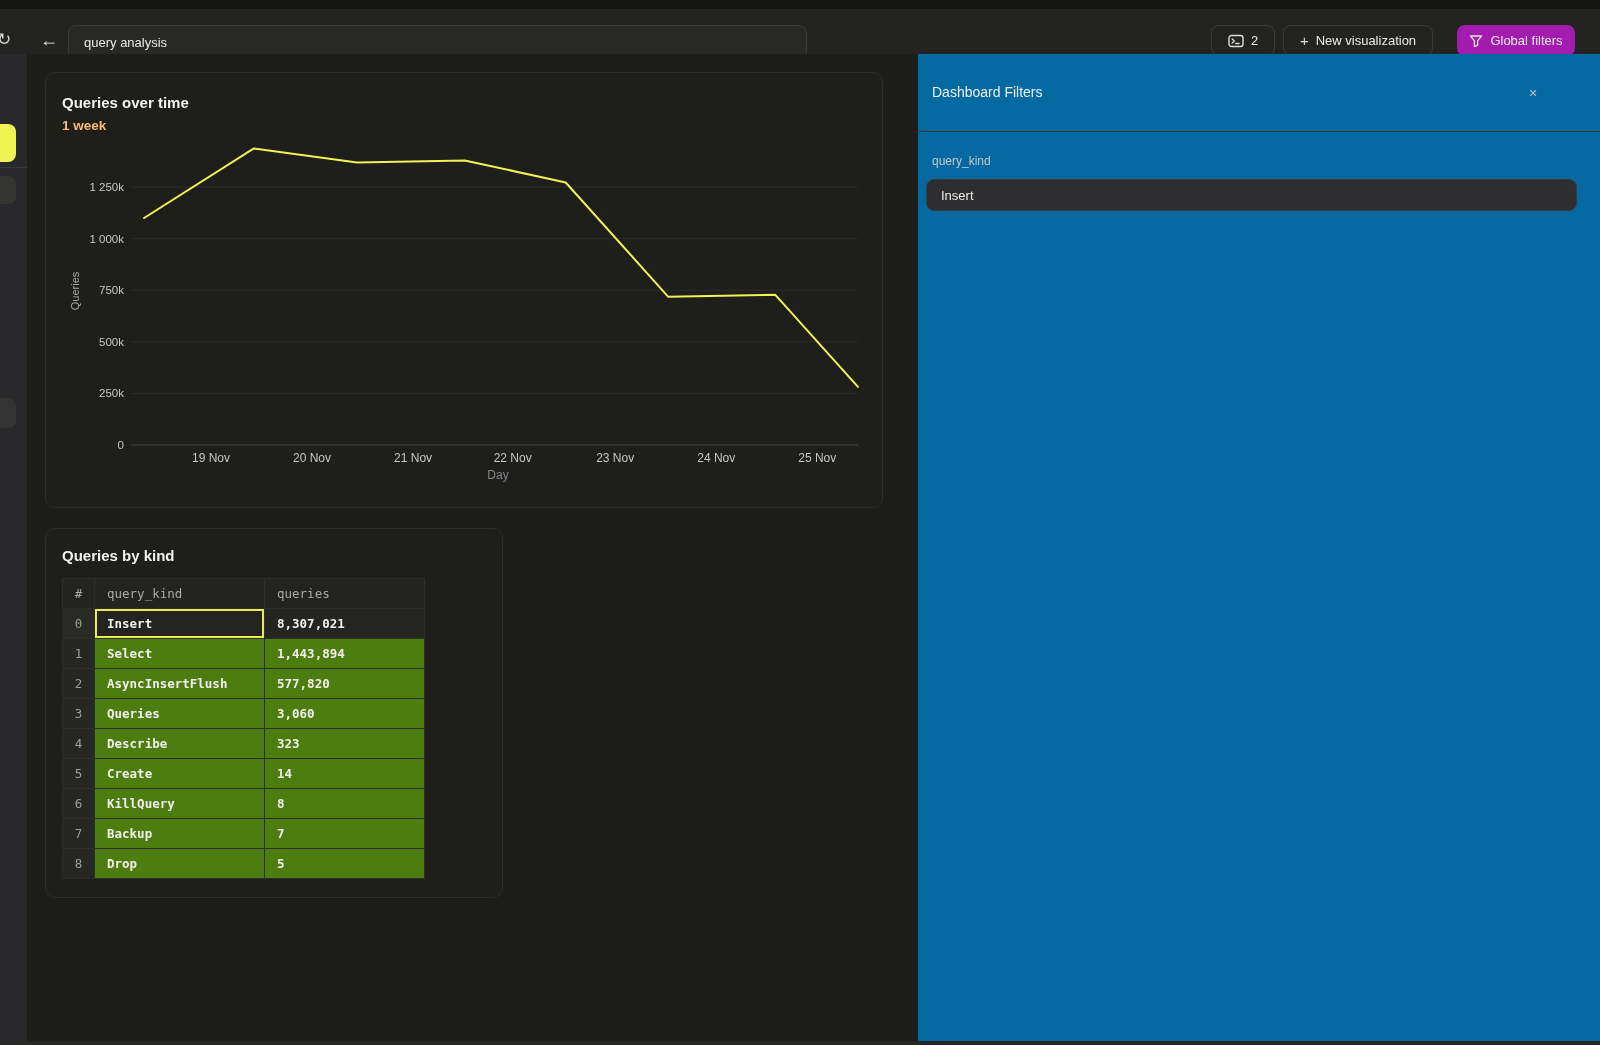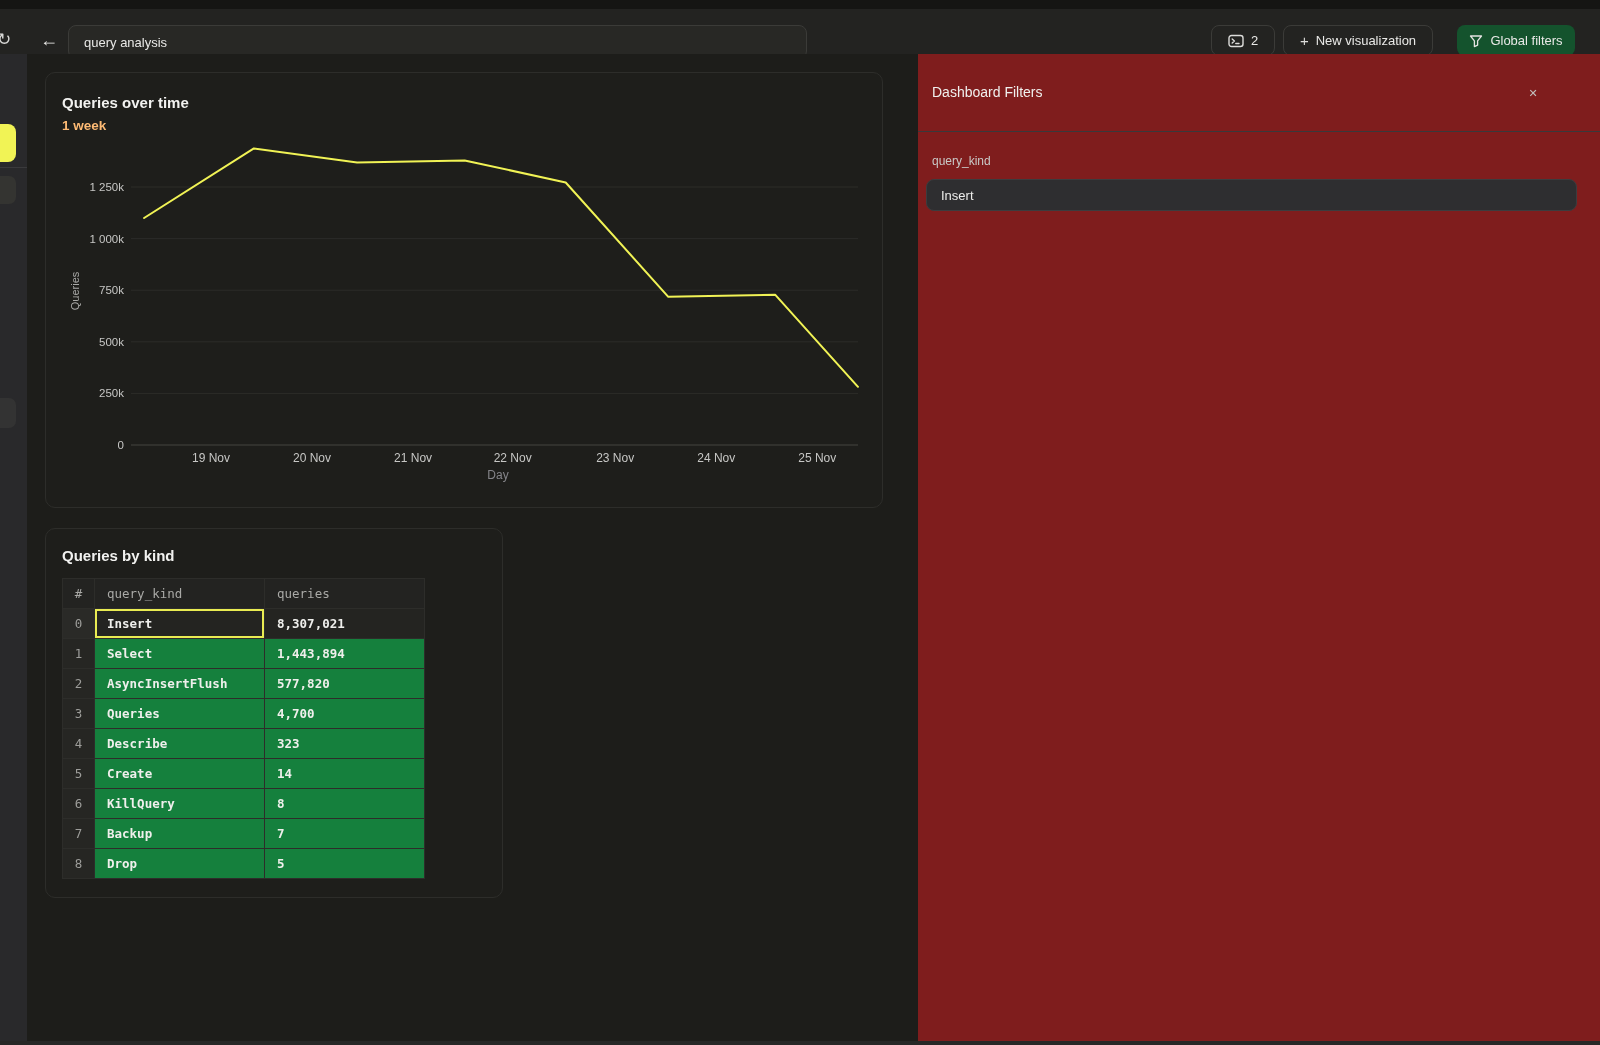--- a/index.html
+++ b/index.html
@@ -15,21 +15,21 @@
               font-size:18px; line-height:24px; text-align:center; cursor:pointer; }
   .search-input { position:absolute; left:68px; top:16px; width:739px; height:31px;
                   background:#282825; border:1px solid #3b3b38; border-radius:8px;
                   color:#e9e9e7; font-size:13px; padding:16px 15px; outline:none;
                   font-family:"Liberation Sans", sans-serif; }
   .tb-btn { position:absolute; top:16px; height:31px; display:flex; align-items:center; justify-content:center;
             gap:7px; border-radius:8px; font-size:13px; color:#e9e9e7; cursor:pointer; }
   .tb-btn.outlined { border:1px solid #3b3b38; background:transparent; }
   .btn-tabs { left:1211px; width:64px; }
   .btn-newviz { left:1283px; width:150px; }
-  .btn-global { left:1457px; width:118px; background:#14532d; }
+  .btn-global { left:1457px; width:118px; background:#a21caf; }
   .plus-glyph { font-size:15px; color:#dcdcda; margin-top:-1px; }
 
   
   .leftrail { position:absolute; left:0; top:54px; width:27px; height:991px; background:#29292b; }
   .rail-btn { position:absolute; border-radius:8px; cursor:pointer; }
   .rail-active { left:-14px; top:70px; width:30px; height:38px; background:var(--accent,#f6f66b); }
   .rail-divider { position:absolute; left:0; top:113px; width:27px; height:1px; background:#3a3a3c; }
   .rail-b1 { left:-14px; top:122px; width:30px; height:28px; background:#343431; border-radius:7px; }
   .rail-b2 { left:-14px; top:344px; width:30px; height:30px; background:#333333; border-radius:7px; }
 
@@ -42,34 +42,34 @@
   .chart-title { top:21px; }
   .chart-subtitle { position:absolute; left:16px; top:45px; font-size:13.5px; font-weight:bold; color:#fdba74; }
   .table-title { top:18px; }
 
   
   .qtable { position:absolute; left:16px; top:49px; border-collapse:collapse;
             font-family:"DejaVu Sans Mono","Liberation Mono",monospace; font-size:12.5px; }
   .qtable th { background:#232321; color:#a9a9a6; font-weight:normal; text-align:left;
                padding:0 12px; height:30px; border:1px solid #2d2d2a; }
   .qtable td { color:#efefec; font-weight:bold; padding:0 12px; height:30px;
-               border:1px solid #2d2d2a; background:#15803d; }
+               border:1px solid #2d2d2a; background:#4d7c0f; }
   .qtable .col-idx { width:32px; text-align:center; padding:0 4px; }
   .qtable td.col-idx { background:#262623; color:#9d9d9a; font-weight:normal; }
   .qtable .col-kind { width:170px; }
   .qtable .col-q { width:160px; }
   .qtable tr.row-selected td { background:#242421; }
   .qtable tr.row-selected td.col-idx { background:#2a2a27; }
   .qtable td.cell-selected { box-shadow:inset 0 0 0 2px #e9eb52; }
 
   
   .chart-svg { position:absolute; left:0; top:0; }
 
   
-  .filters-panel { position:absolute; left:918px; top:54px; width:682px; height:991px; background:#7f1d1d;text-decoration:underline; }
+  .filters-panel { position:absolute; left:918px; top:54px; width:682px; height:991px; background:#0369a1;text-decoration:underline; }
   .fp-title { position:absolute; left:14px; top:30px; font-size:14px; color:#f0f0ee; }
   .fp-close { position:absolute; right:58px; top:30px; width:18px; height:18px; text-align:center;
               line-height:18px; font-size:11px; color:#c2c2c0; cursor:pointer; }
   .fp-divider { position:absolute; left:0; top:77px; width:682px; height:1px; background:#39393b; }
   .fp-label { position:absolute; left:14px; top:100px; font-size:12px; color:#c9c9c7; }
   .fp-select { position:absolute; left:8px; top:125px; width:651px; height:32px; background:#2e2e30;
                border:1px solid #3c3c3e; border-radius:8px; display:flex; align-items:center;
                padding:0 14px; font-size:13px; color:#ececea; cursor:pointer; }
 
   .bottom-strip { position:absolute; left:0; top:1041px; width:1600px; height:4px; background:#272726; }
@@ -169,21 +169,21 @@
             <td class="col-q">1,443,894</td>
           </tr>
           <tr>
             <td class="col-idx">2</td>
             <td class="col-kind">AsyncInsertFlush</td>
             <td class="col-q">577,820</td>
           </tr>
           <tr>
             <td class="col-idx">3</td>
             <td class="col-kind">Queries</td>
-            <td class="col-q">4,700</td>
+            <td class="col-q">3,060</td>
           </tr>
           <tr>
             <td class="col-idx">4</td>
             <td class="col-kind">Describe</td>
             <td class="col-q">323</td>
           </tr>
           <tr>
             <td class="col-idx">5</td>
             <td class="col-kind">Create</td>
             <td class="col-q">14</td>

